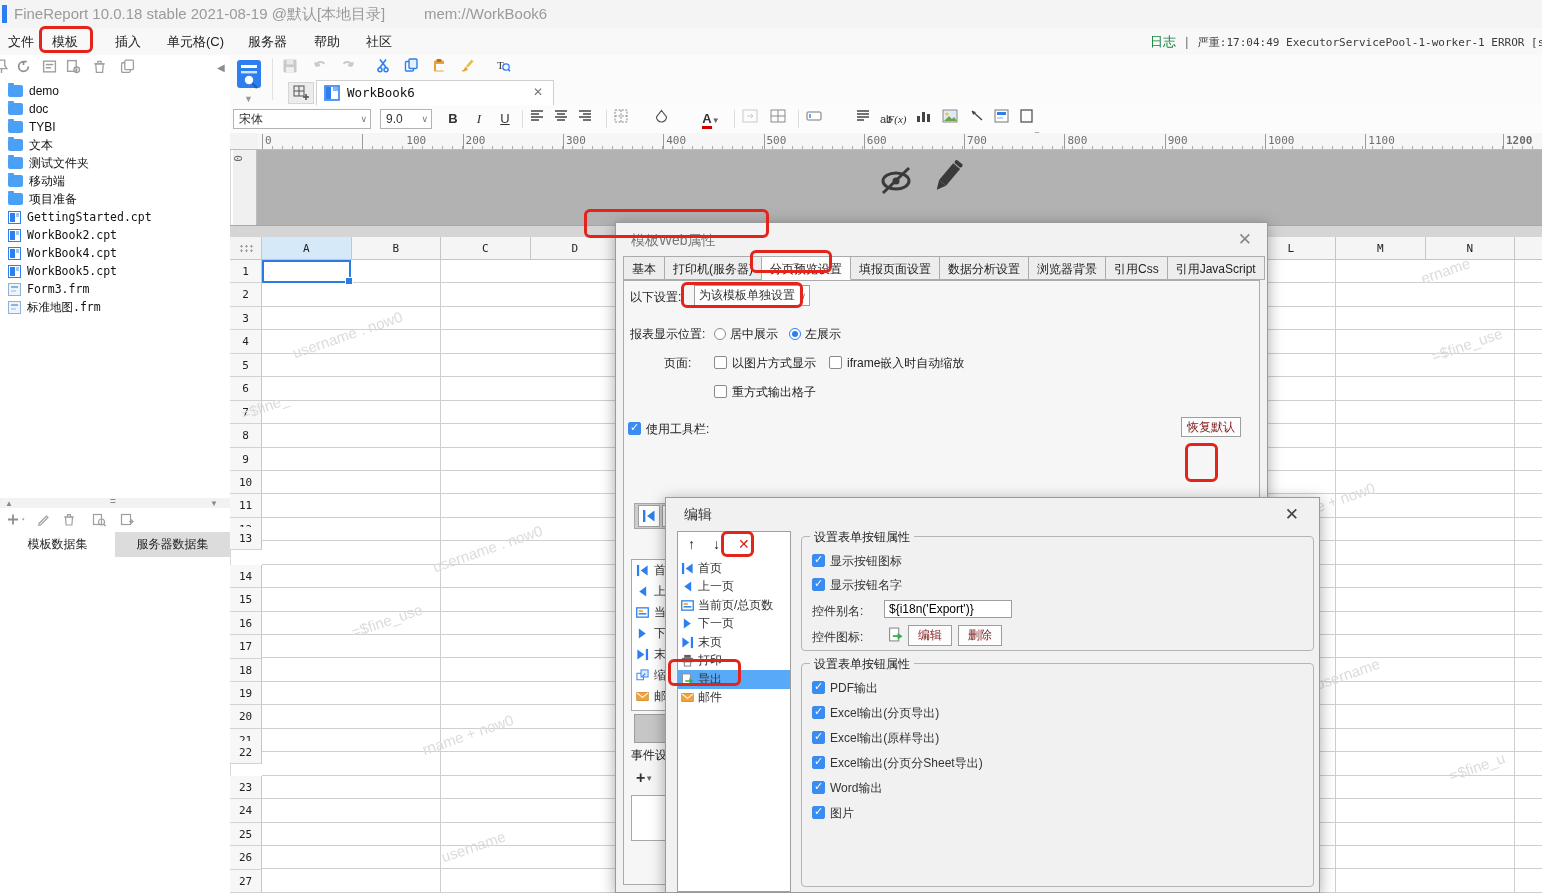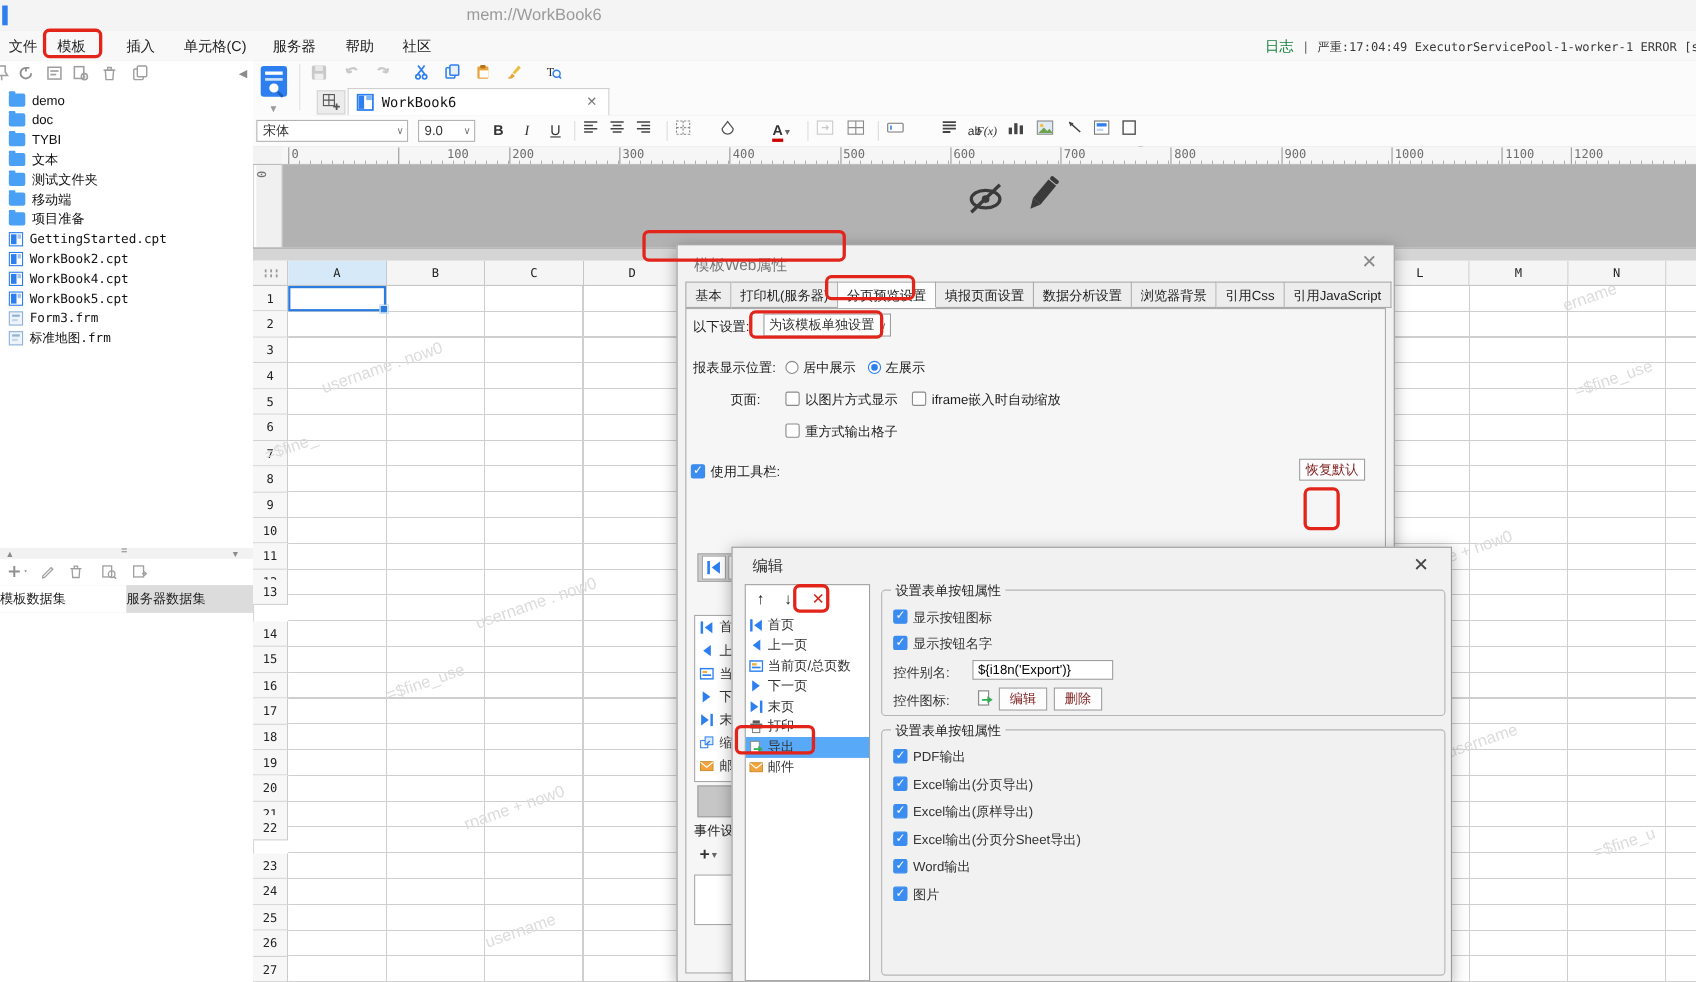--- a/index.html
+++ b/index.html
@@ -33,21 +33,21 @@
   .ico-folder:before{content:"";position:absolute;left:0;top:-2px;width:6px;height:3px;background:#4aa0f5;border-radius:1px;}
   .ico-cpt{width:13px;height:13px;background:#fff;border:1px solid #2d7ff0;position:relative;flex:0 0 13px;box-sizing:border-box;}
   .ico-cpt:before{content:"";position:absolute;left:1px;top:1px;width:5px;height:9px;background:#2d7ff0;}
   .ico-cpt:after{content:"";position:absolute;right:1px;top:1px;width:3px;height:4px;background:#9cc4f5;}
   .ico-frm{width:13px;height:13px;background:#eef4fb;border:1px solid #8fb2d8;position:relative;flex:0 0 13px;box-sizing:border-box;}
   .ico-frm:before{content:"";position:absolute;left:2px;top:2px;width:7px;height:2px;background:#8fb2d8;}
   .ico-frm:after{content:"";position:absolute;left:2px;top:6px;width:5px;height:2px;background:#c3d6ea;}
   .splitter{position:absolute;left:0;top:443px;width:230px;height:10px;background:#f2f2f2;color:#8a8a8a;font-size:8px;}
   .ds-toolbar{position:absolute;left:0;top:455px;width:230px;height:22px;}
   .ds-tabs{position:absolute;left:0;top:477px;width:230px;height:25px;background:#dcdcdc;display:flex;}
-  .ds-tab{width:115px;height:25px;line-height:25px;text-align:left;font-size:12px;color:#222;}
+  .ds-tab{width:115px;height:25px;line-height:25px;text-align:center;font-size:12px;color:#222;}
   .ds-tab.active{background:#fff;}
   .ds-tab.inactive{background:#dcdcdc;}
 
   
   .main-chrome{position:absolute;left:230px;top:55px;width:1312px;height:78px;background:#fbfbfb;}
   .doc-icon{position:absolute;left:6px;top:4px;width:28px;height:32px;}
   .doc-caret{position:absolute;left:14px;top:39px;font-size:9px;color:#9a9a9a;}
   .chrome-sep{position:absolute;left:42px;top:3px;width:1px;height:42px;background:#e2e2e2;}
   .mt-ico{position:absolute;top:3px;width:24px;height:22px;text-align:center;line-height:22px;font-size:16px;}
   .tabbar{position:absolute;left:56px;top:25px;width:1256px;height:25px;border-bottom:1px solid #dcdcdc;background:#fbfbfb;}
@@ -139,20 +139,21 @@
 
   svg{display:block;}
 </style>
 </head>
 <body>
 
 <div id="app">
 
   <div class="titlebar">
     <div class="title-logo"></div>
+    <div class="title-text">FineReport 10.0.18 stable 2021-08-19 @默认[本地目录]</div>
     <div class="title-path">mem://WorkBook6</div>
   </div>
 
   <div class="menubar">
     <div id="menu-items">
         <div class="menu-item" style="left: 8px;">文件</div>
         <div class="menu-item" style="left: 52px;">模板</div>
         <div class="menu-item" style="left: 115px;">插入</div>
         <div class="menu-item" style="left: 167px;">单元格(C)</div>
         <div class="menu-item" style="left: 248px;">服务器</div>
@@ -493,21 +494,21 @@
       <span class="rl" style="left: 205.6px;">200</span>
       <span class="rl" style="left: 305.9px;">300</span>
       <span class="rl" style="left: 406.2px;">400</span>
       <span class="rl" style="left: 506.5px;">500</span>
       <span class="rl" style="left: 606.8px;">600</span>
       <span class="rl" style="left: 707.1px;">700</span>
       <span class="rl" style="left: 807.4px;">800</span>
       <span class="rl" style="left: 907.7px;">900</span>
       <span class="rl" style="left: 1008px;">1000</span>
       <span class="rl" style="left: 1108.3px;">1100</span>
-      <span class="rl" style="left: 1171px;">1200</span>
+      <span class="rl" style="left: 1246px; font-weight: bold;">1200</span>
     </div>
   <div class="v-ruler">
     <span class="rl">0</span>
   </div>
   <div class="canvas-band">
     <span class="band-ico" style="left:618px;">
       <svg width="42" height="34" viewBox="0 0 42 34">
           <ellipse cx="21" cy="18" rx="13" ry="8" fill="none" stroke="#3a3a3a" stroke-width="3"></ellipse>
           <circle cx="21" cy="18" r="3.5" fill="#3a3a3a"></circle>
           <line x1="8" y1="30" x2="34" y2="5" stroke="#3a3a3a" stroke-width="3"></line>

